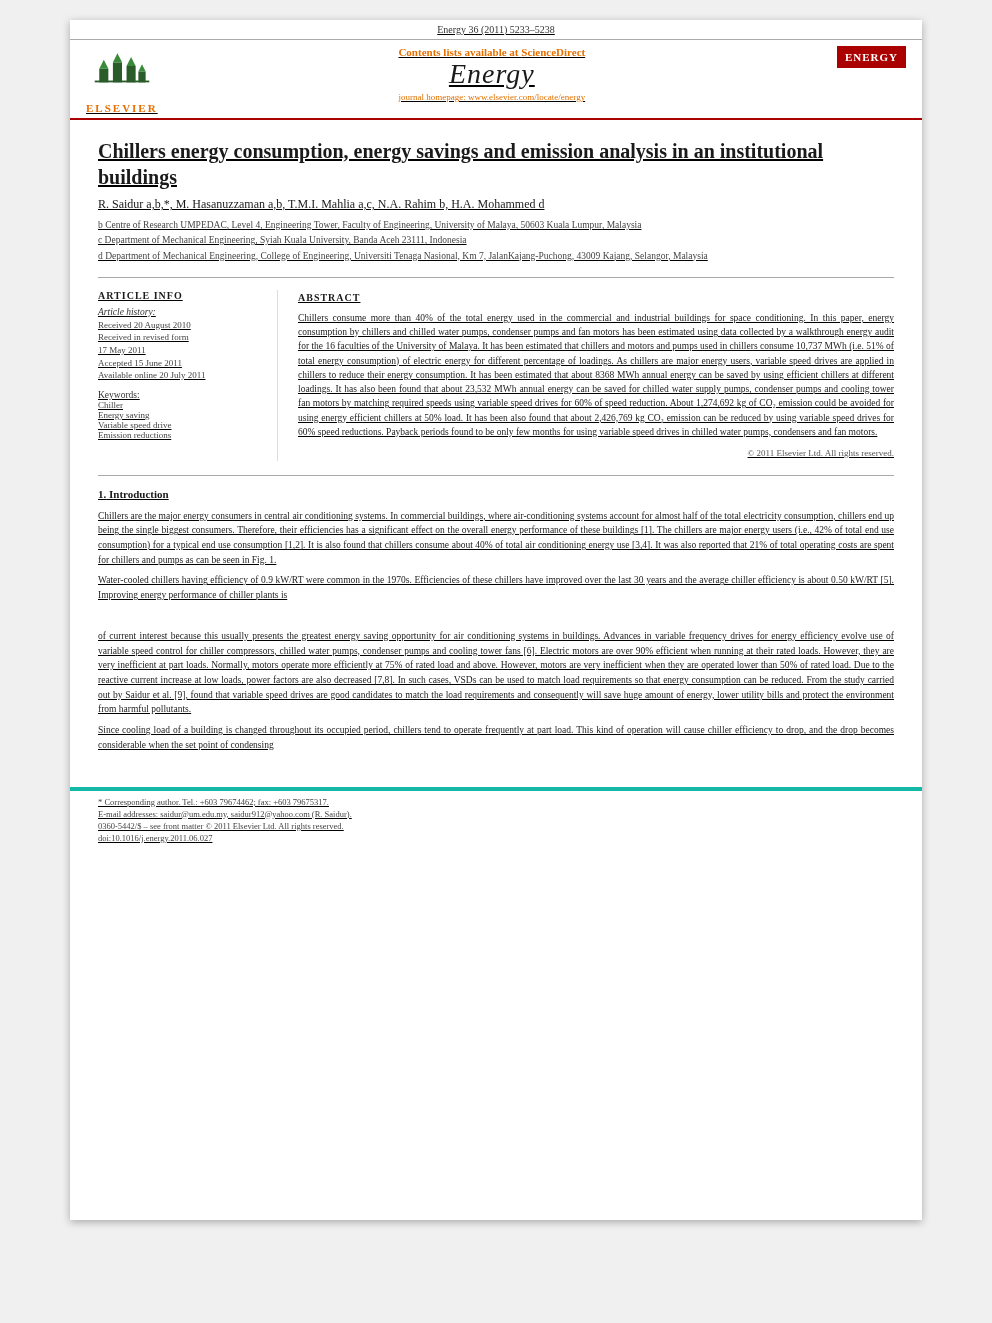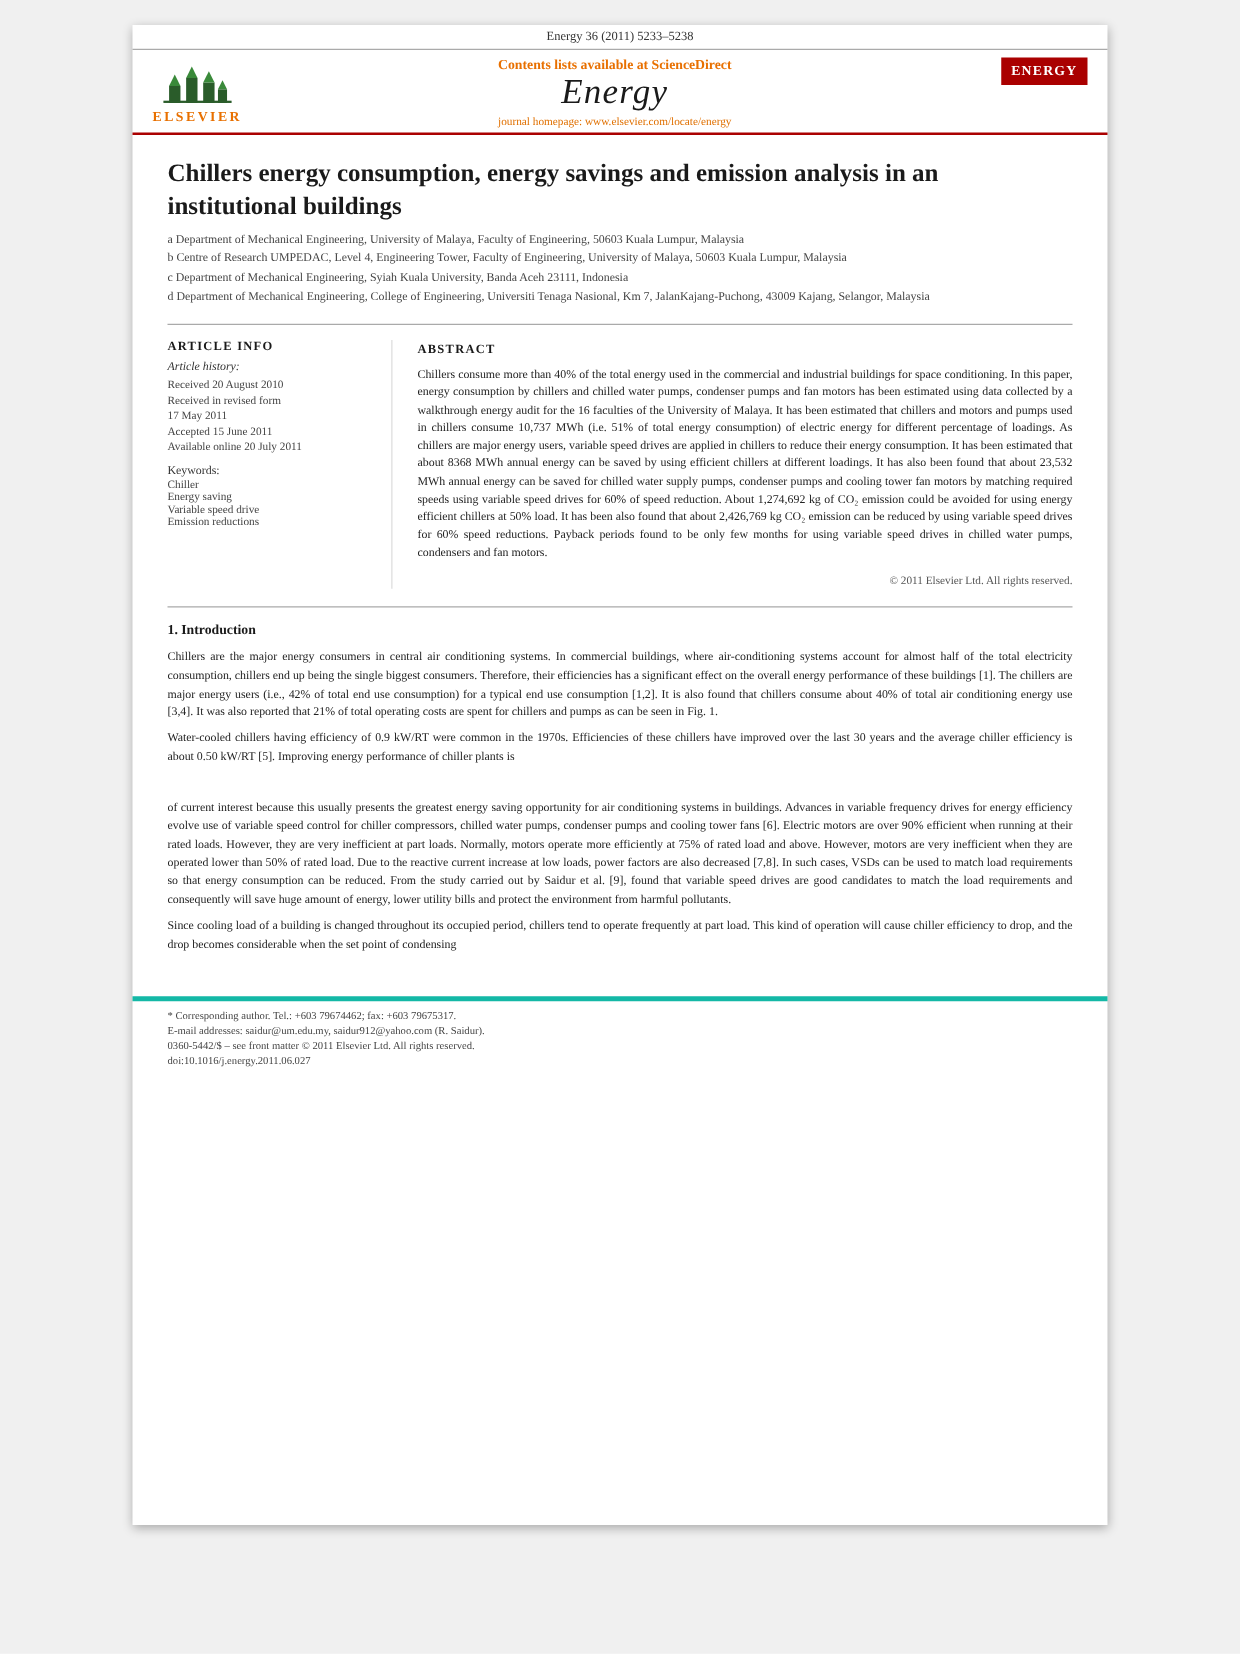--- a/index.html
+++ b/index.html
@@ -5,24 +5,25 @@
     * { margin: 0; padding: 0; box-sizing: border-box; }
     body {
       background: #f0f0f0;
       font-family: 'Times New Roman', Times, serif;
       display: flex;
       justify-content: center;
       padding: 20px 0;
     }
     .page {
       background: #fff;
-      width: 780px;
+      width: 852px;
       min-height: 1200px;
       padding: 0;
       box-shadow: 0 2px 8px rgba(0,0,0,0.3);
+      text-decoration: underline;
     }
     .sciencedirect-link {
       font-size: 11px;
       color: #555;
     }
     .sciencedirect-link span {
       color: #e87000;
       font-weight: bold;
     }
     .journal-name-big {
@@ -41,21 +42,21 @@
     }
     .elsevier-tree {
       width: 60px;
       height: 40px;
     }
     .elsevier-text {
       font-size: 11px;
       font-weight: bold;
       color: #e87000;
       letter-spacing: 2px;
-      margin-top: 2px;
+      margin-top: 16px;
     }
     
     .journal-meta {
       font-size: 10px;
       color: #333;
       text-align: center;
       padding: 4px 0;
       border-bottom: 1px solid #aaa;
     }
     
@@ -249,23 +250,25 @@
       <div class="energy-badge">ENERGY</div>
     </div>
   </div>
 
   <hr style="border:none;border-top:2px solid #a00;margin:0 0 0 0;">
 
   <div class="content">
 
     <div class="article-title">Chillers energy consumption, energy savings and emission analysis in an institutional buildings</div>
 
+    <div class="authors">
+      <span>R. Saidur a,b,*, M. Hasanuzzaman a,b, T.M.I. Mahlia a,c, N.A. Rahim b, H.A. Mohammed d</span>
+    </div>
 
     <div class="affiliations">
-      <p>a Department of Mechanical Engineering, University of Malaya, Faculty of Engineering, 50603 Kuala Lumpur, Malaysia</p>
       <p>b Centre of Research UMPEDAC, Level 4, Engineering Tower, Faculty of Engineering, University of Malaya, 50603 Kuala Lumpur, Malaysia</p>
       <p>c Department of Mechanical Engineering, Syiah Kuala University, Banda Aceh 23111, Indonesia</p>
       <p>d Department of Mechanical Engineering, College of Engineering, Universiti Tenaga Nasional, Km 7, JalanKajang-Puchong, 43009 Kajang, Selangor, Malaysia</p>
     </div>
 
     <div class="two-col">
 
       <div class="article-info">
         <h3>ARTICLE INFO</h3>
         <div class="info-section">

